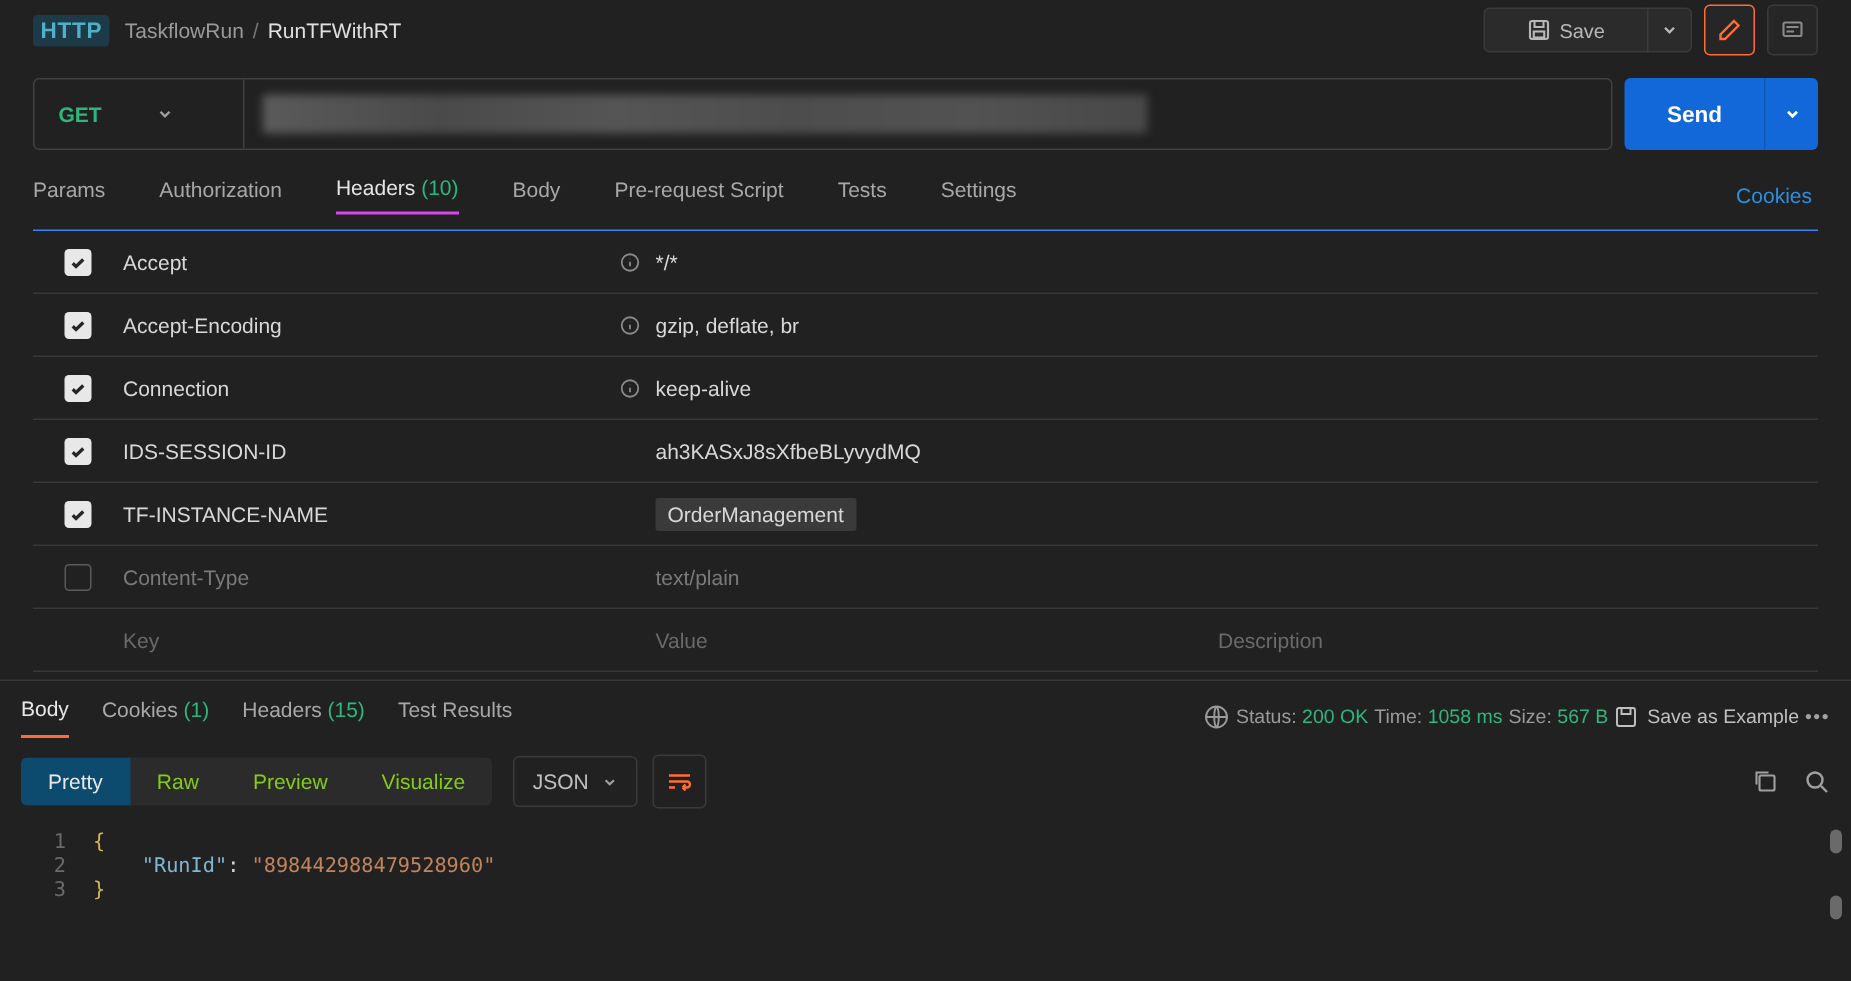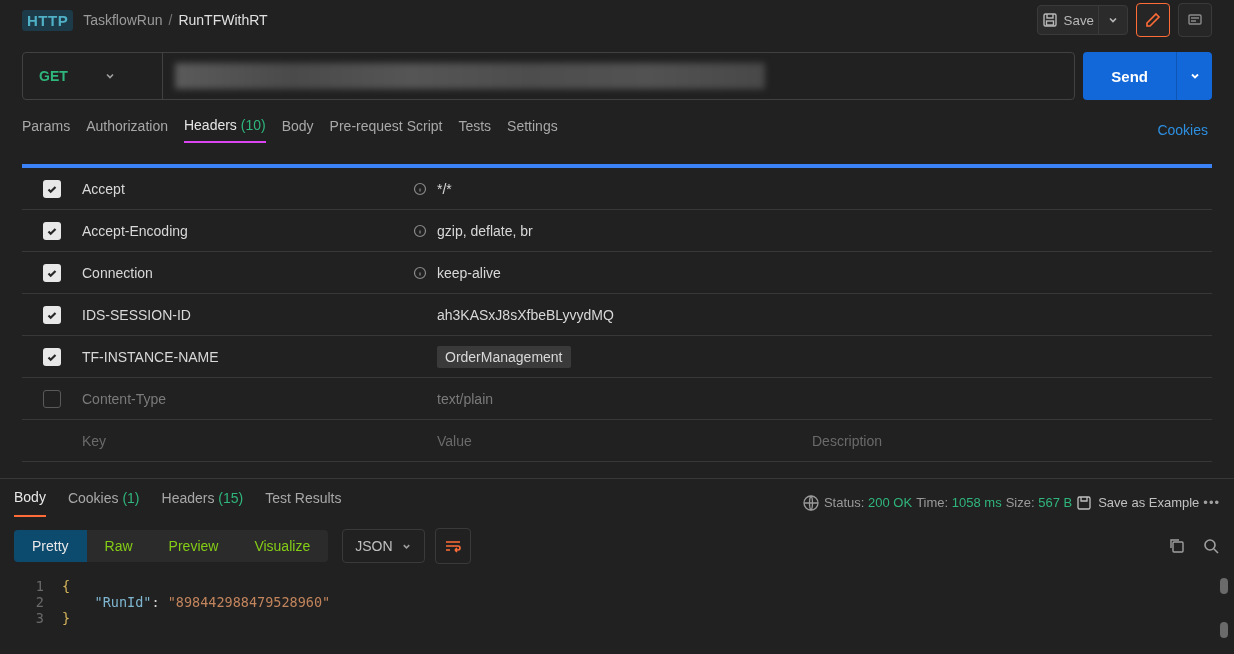--- a/index.html
+++ b/index.html
@@ -28,21 +28,21 @@
       margin-right: 10px;
       letter-spacing: 0.5px;
     }
     .breadcrumb-parent { color: #9a9a9a; }
     .breadcrumb-sep { color: #777; margin: 0 6px; }
     .breadcrumb-current { color: #e0e0e0; font-weight: 500; }
     .topbar-actions { margin-left: auto; display: flex; gap: 8px; align-items: center; }
     .btn-save {
       display: flex; align-items: center; gap: 6px;
       background: #2b2b2b; border: 1px solid #3a3a3a;
-      color: #b8b8b8; padding: 6px 4px; border-radius: 4px;
+      color: #b8b8b8; padding: 6px 28px; border-radius: 4px;
       cursor: pointer;
     }
     .btn-save-split { display:flex; }
     .btn-save-split .dd { border-left:1px solid #3a3a3a; padding:6px 8px; background:#2b2b2b; border:1px solid #3a3a3a; border-radius:0 4px 4px 0; margin-left:-1px;}
     .btn-save-split .btn-save { border-radius:4px 0 0 4px; }
     .icon-btn {
       width: 34px; height: 34px; display:flex; align-items:center; justify-content:center;
       border:1px solid #3a3a3a; border-radius:4px; background:#262626; cursor:pointer;
     }
     .url-row {
@@ -69,27 +69,27 @@
       padding:0 28px; border-radius:4px 0 0 4px; border:none; height:48px; cursor:pointer;
     }
     .btn-send-dd {
       background:#1268d8; border:none; border-left:1px solid #0d56b3;
       height:48px; width:36px; border-radius:0 4px 4px 0; cursor:pointer;
       display:flex; align-items:center; justify-content:center;
     }
     .url-send-container { display:flex; }
     .url-send-container .url-row { flex:1; margin-right:0; }
     
-    .request-tabs { display:flex; padding:0 22px; gap:16px; align-items:center; height:36px; }
+    .request-tabs { display:flex; padding:0 22px; gap:36px; align-items:center; height:36px; }
     .request-tab { color:#a8a8a8; cursor:pointer; padding-bottom:8px; }
     .request-tab.active { color:#e5e5e5; border-bottom:2px solid #d946ef; }
     .request-tab .count-green { color:#2fb67c; }
     .cookies-link { margin-left:auto; color:#2d8fe0; cursor:pointer; margin-right:4px; }
 
-    .headers-table { margin:16px 22px; border-top:4px solid #3b82f6; }
+    .headers-table { margin:5px 22px; border-top:1px solid #3b82f6; }
     .h-row { display:flex; border-bottom:1px solid #383838; height:42px; align-items:center; }
     .h-chk { width:60px; display:flex; justify-content:center; }
     .chk-box { width:18px; height:18px; border-radius:3px; background:#e8e8e8; display:flex; align-items:center; justify-content:center; cursor:pointer;}
     .chk-box.unchecked { background:transparent; border:1px solid #5a5a5a; }
     .h-key { width:355px; display:flex; align-items:center; padding-right:10px; color:#d8d8d8; }
     .h-key .info-icon { margin-left:auto; color:#8a8a8a; }
     .h-val { width:375px; color:#d8d8d8; padding-right:10px;}
     .h-desc { flex:1; color:#8a8a8a; }
     .h-row.disabled .h-key, .h-row.disabled .h-val { color:#7a7a7a; }
     .h-row.placeholder .h-key, .h-row.placeholder .h-val, .h-row.placeholder .h-desc { color:#6a6a6a; }

